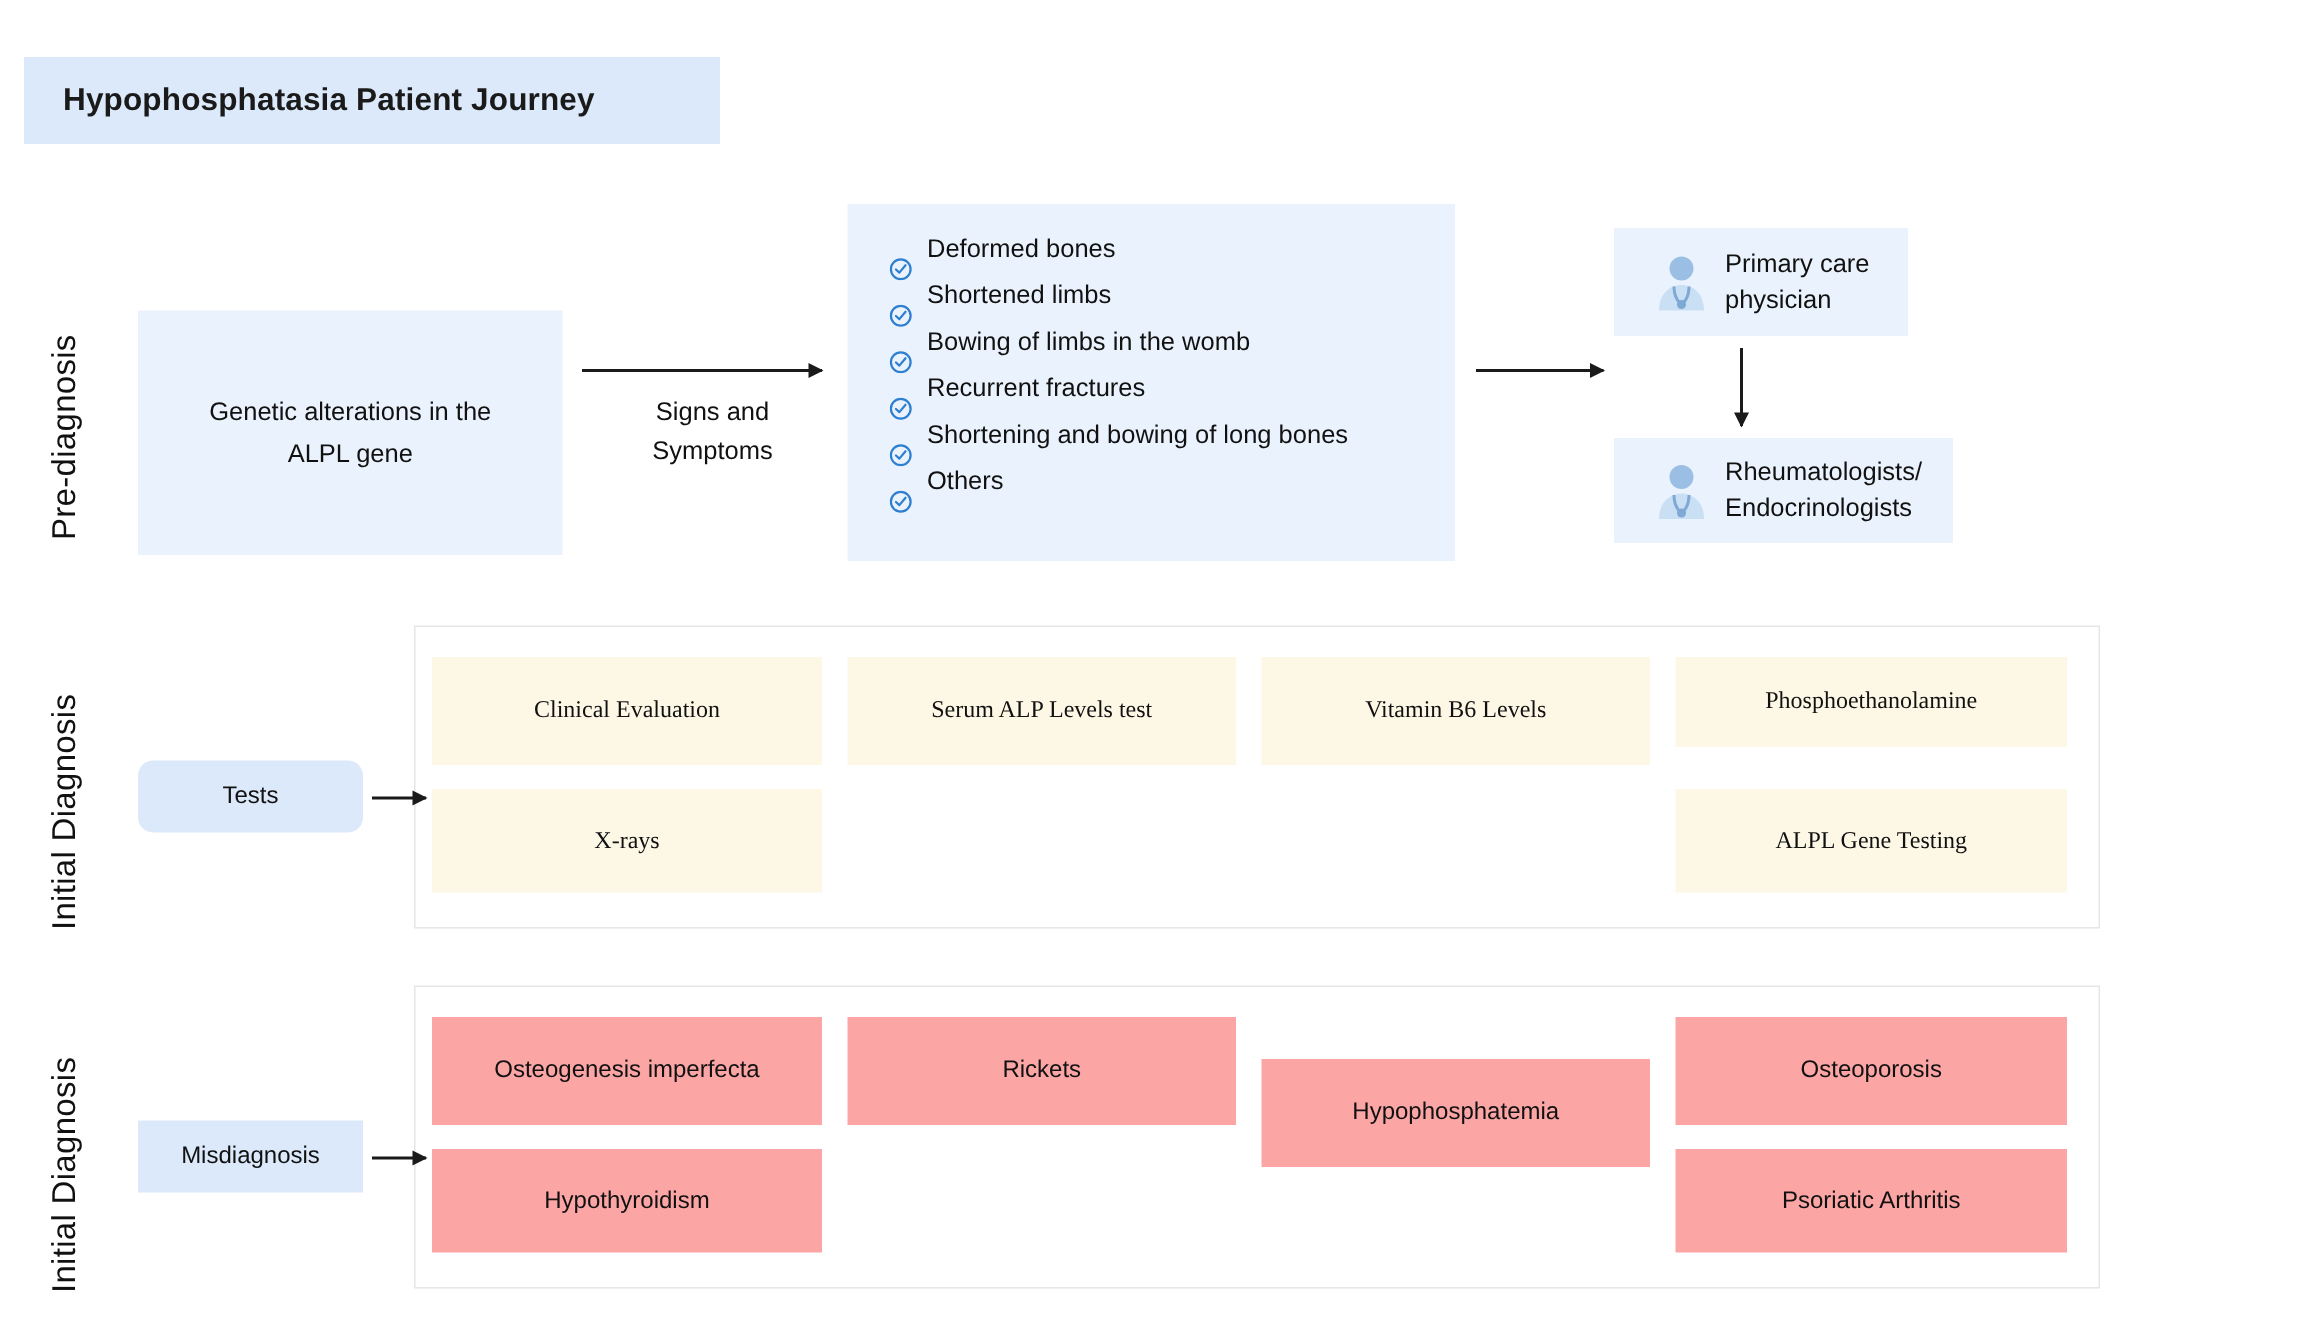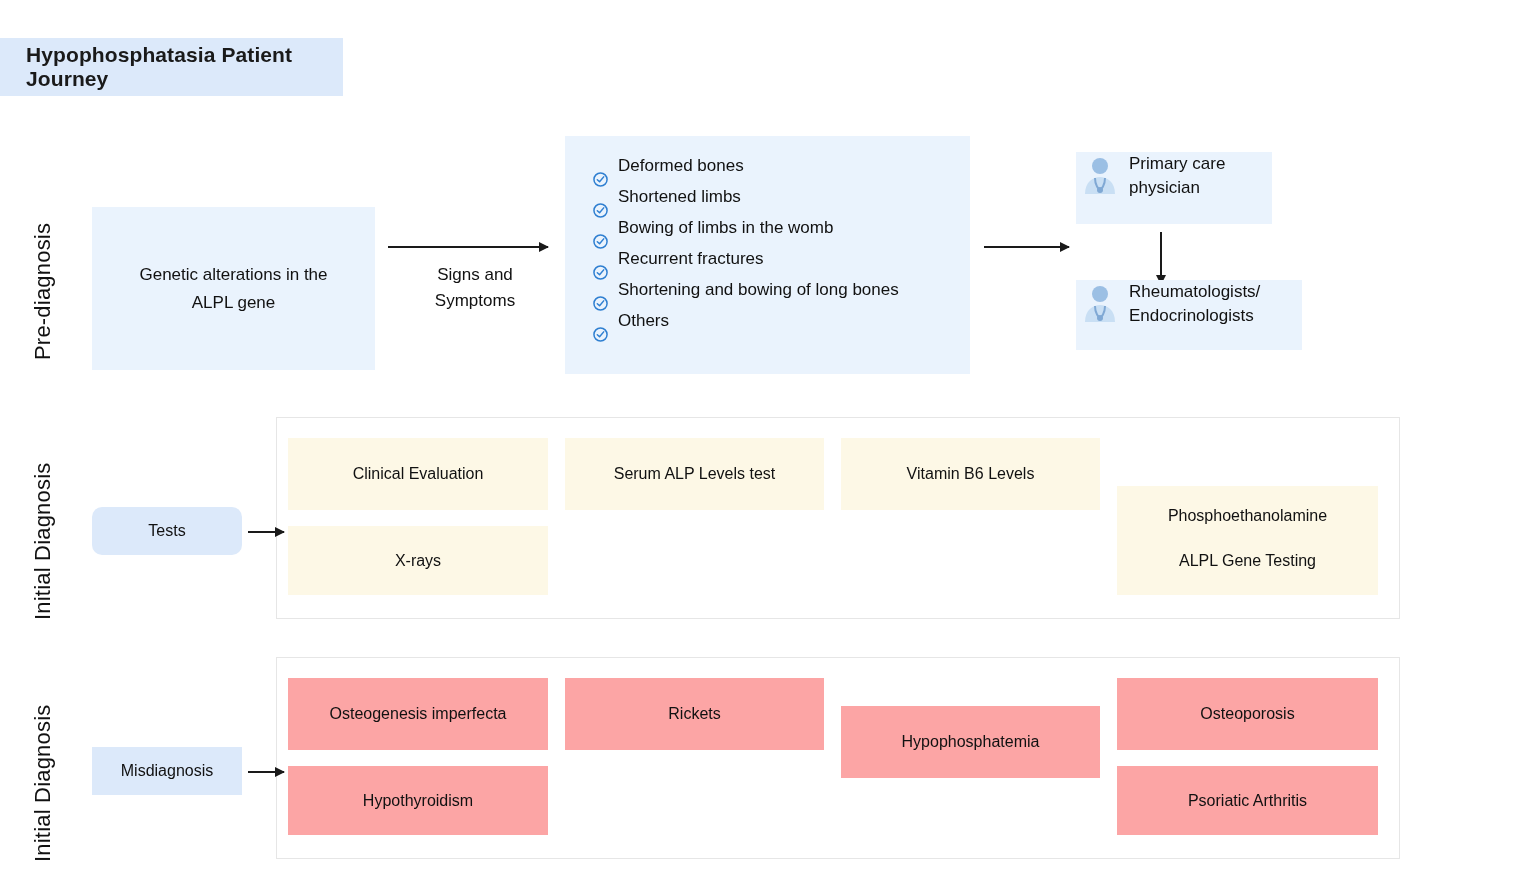--- a/index.html
+++ b/index.html
@@ -12,23 +12,23 @@
     height: 881px;
     position: relative;
     font-family: "Liberation Sans", sans-serif;
     color: #111111;
     overflow: hidden;
   }
 
   
   #title-banner {
     position: absolute;
-    left: 0;
+    left: 16px;
     top: 38px;
-    width: 343px;
+    width: 464px;
     height: 58px;
     background: #dce9fa;
     display: flex;
     align-items: center;
   }
   #title-banner .title-text {
     padding-left: 26px;
     font-size: 21px;
     font-weight: 600;
     color: #1a1a1a;
@@ -143,25 +143,26 @@
     margin-right: 10px;
     flex: 0 0 auto;
     display: inline-block;
   }
 
   
   .doctor-box {
     position: absolute;
     background: #eaf3fd;
     display: flex;
-    box-sizing: border-box;
-    padding-left: 1px;
+    align-items: center;
+    box-sizing: border-box;
+    padding-left: 22px;
   }
   #pcp-box   { left: 1076px; top: 152px; width: 196px; height: 72px; }
-  #rheum-box { left: 1076px; top: 280px; width: 226px; height: 70px; }
+  #rheum-box { left: 1076px; top: 292px; width: 226px; height: 70px; }
   .doctor-icon { width: 46px; height: 46px; flex: 0 0 auto; margin-right: 6px; }
   .doctor-label { font-size: 17px; line-height: 1.42; color: #111; }
 
   
   .section-frame {
     position: absolute;
     border: 1px solid #e6e6e6;
     box-sizing: border-box;
     background: #ffffff;
   }
@@ -185,21 +186,21 @@
     position: absolute;
     box-sizing: border-box;
     display: flex;
     align-items: center;
     justify-content: center;
     text-align: center;
     font-size: 16px;
     color: #111;
     padding: 0 12px;
   }
-  .cell-test  { background: #fdf8e6; }
+  .cell-test  { background: #fdf8e6; font-family: Liberation Serif, serif; }
   .cell-misdx { background: #fca5a5; }
 </style>
 </head>
 <body>
 
 <div id="title-banner">
   <div class="title-text">Hypophosphatasia Patient Journey</div>
 </div>
 
 <div class="row-label" id="row-label-pre">Pre-diagnosis</div>
@@ -298,21 +299,21 @@
   <span class="doctor-label">Rheumatologists/ Endocrinologists</span>
 </div>
 
 <div class="section-frame" id="tests-frame"></div>
 <div class="side-tag" id="tests-tag">Tests</div>
 <div class="arrow-h" id="arrow-tests"></div>
 
 <div class="cell cell-test" style="left:288px; top:438px; width:260px; height:72px;">Clinical Evaluation</div>
 <div class="cell cell-test" style="left:565px; top:438px; width:259px; height:72px;">Serum ALP Levels test</div>
 <div class="cell cell-test" style="left:841px; top:438px; width:259px; height:72px;">Vitamin B6 Levels</div>
-<div class="cell cell-test" style="left:1117px; top:438px; width:261px; height:60px;margin-top:48px;">Phosphoethanolamine</div>
+<div class="cell cell-test" style="left:1117px; top:438px; width:261px; height:60px;">Phosphoethanolamine</div>
 <div class="cell cell-test" style="left:288px; top:526px; width:260px; height:69px;">X-rays</div>
 <div class="cell cell-test" style="left:1117px; top:526px; width:261px; height:69px;">ALPL Gene Testing</div>
 
 <div class="section-frame" id="misdx-frame"></div>
 <div class="side-tag" id="misdx-tag">Misdiagnosis</div>
 <div class="arrow-h" id="arrow-misdiagnosis"></div>
 
 <div class="cell cell-misdx" style="left:288px; top:678px; width:260px; height:72px;">Osteogenesis imperfecta</div>
 <div class="cell cell-misdx" style="left:565px; top:678px; width:259px; height:72px;">Rickets</div>
 <div class="cell cell-misdx" style="left:841px; top:706px; width:259px; height:72px;">Hypophosphatemia</div>

